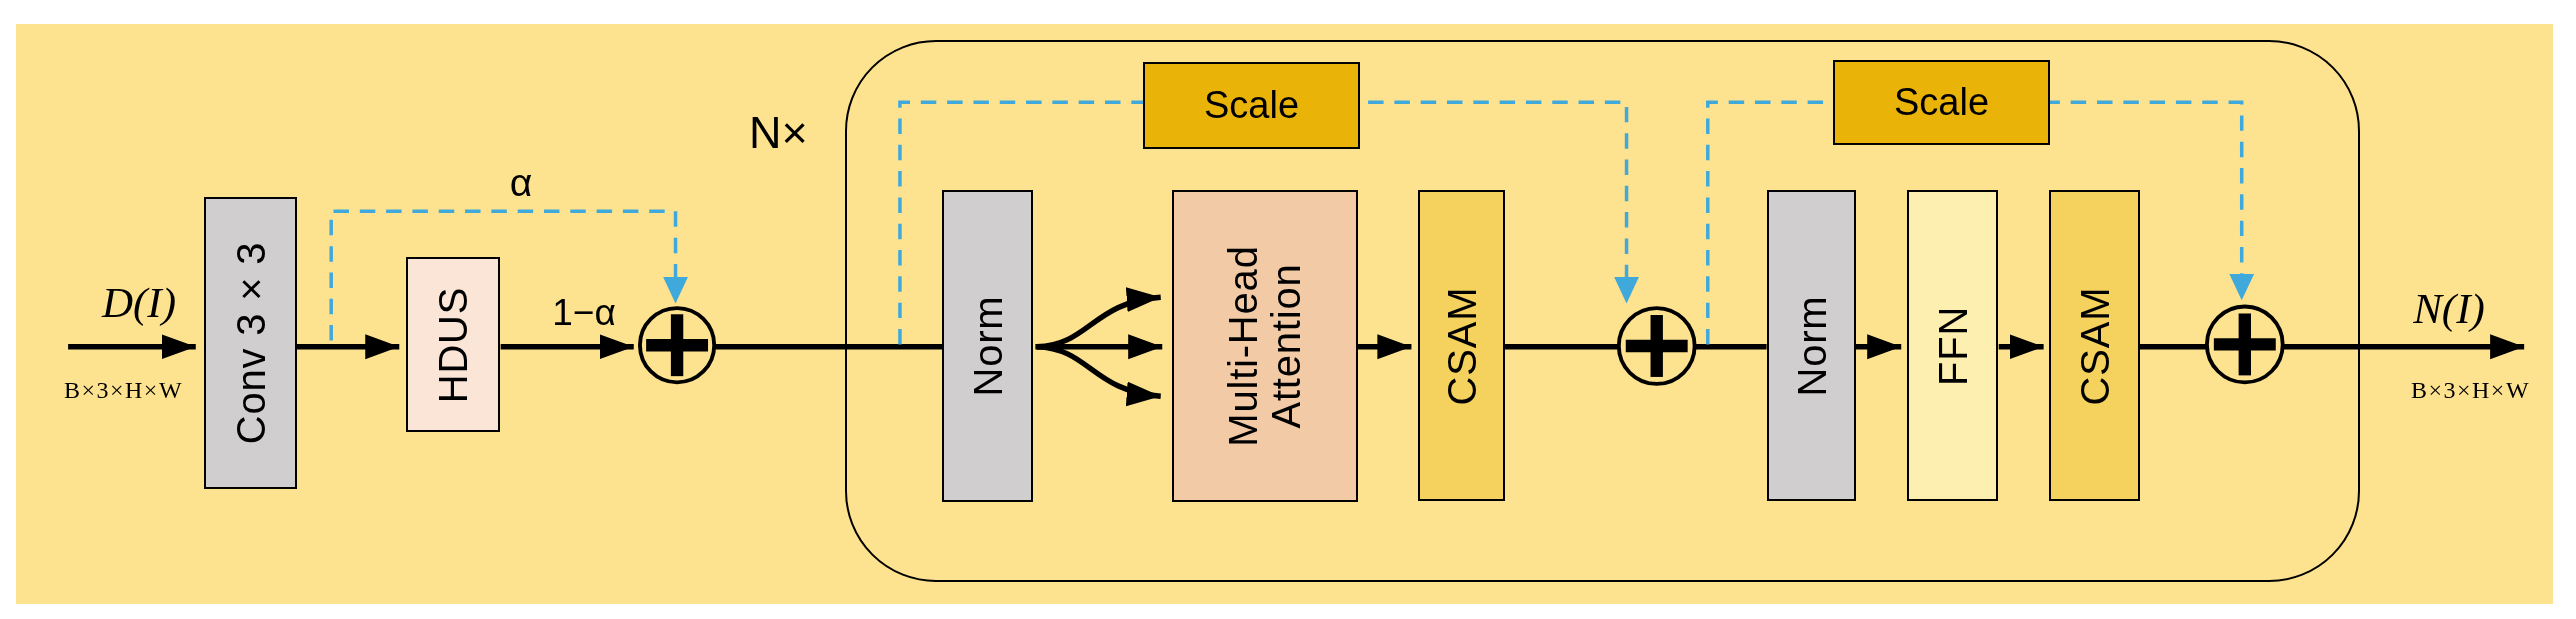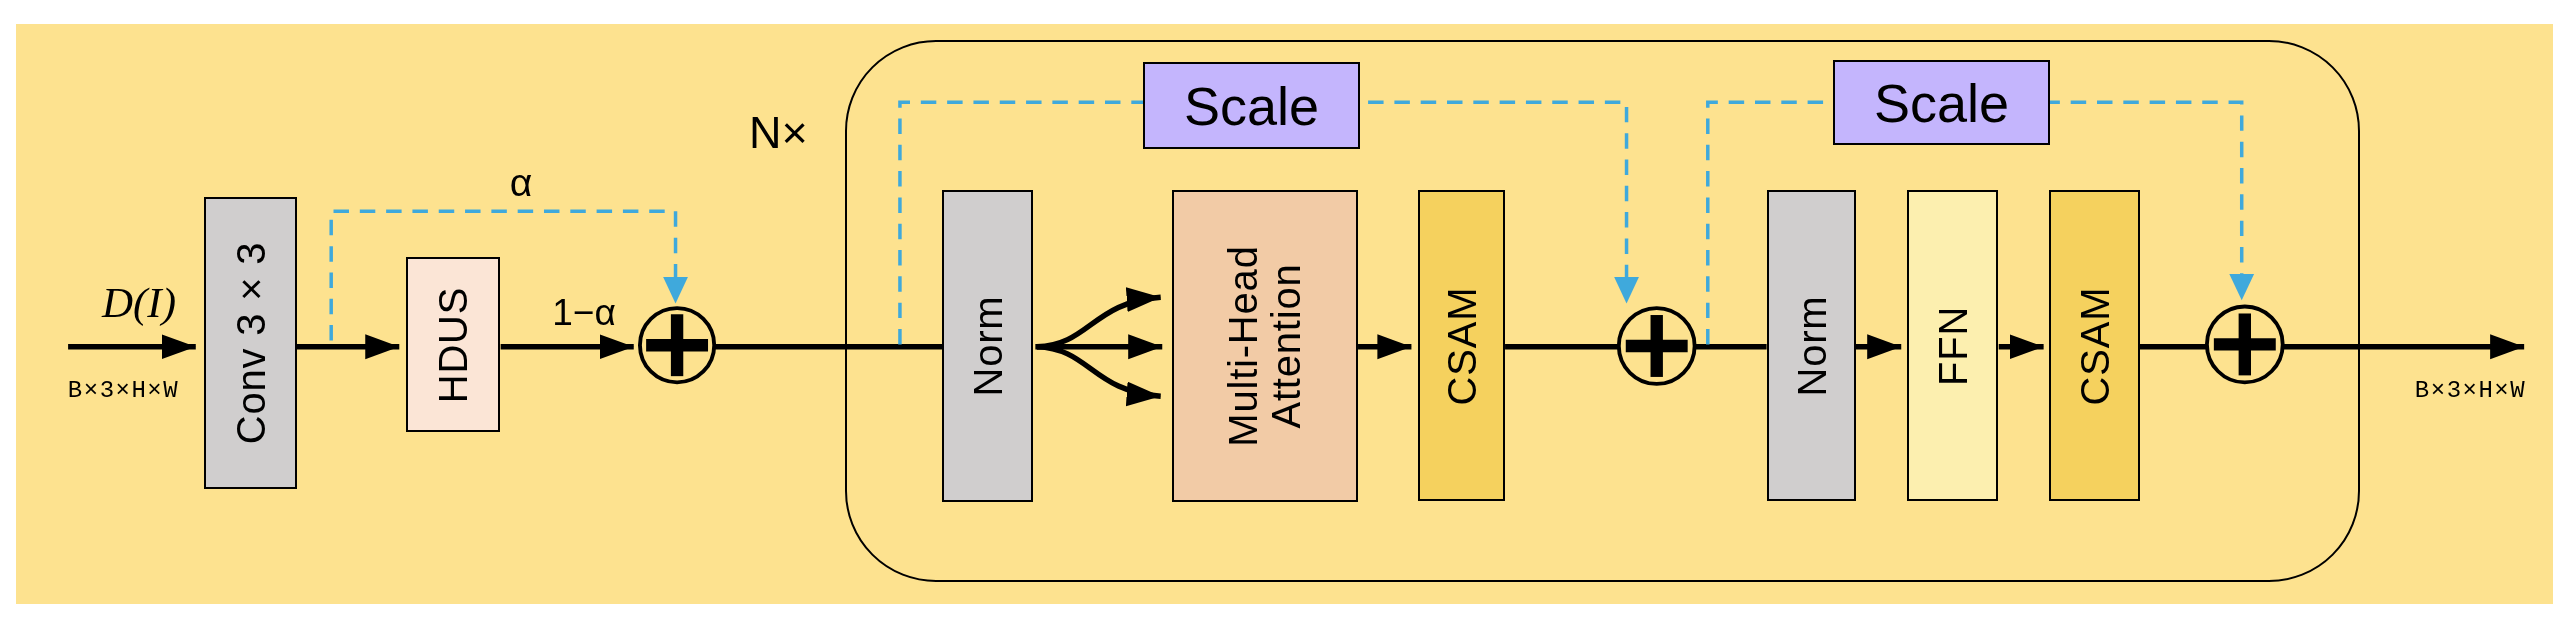--- a/index.html
+++ b/index.html
@@ -8,24 +8,24 @@
   .bg{position:absolute;left:16.2px;top:24px;width:2537px;height:580px;background:#FDE28F;z-index:0;}
   .loopbox{position:absolute;left:845px;top:40px;width:1515px;height:542px;
            border:2.3px solid #000;border-radius:91px;box-sizing:border-box;z-index:1;}
   .wires{position:absolute;left:0;top:0;z-index:2;}
   .blk{position:absolute;border:2.3px solid #000;box-sizing:border-box;z-index:3;}
   .vlabel{position:absolute;left:50%;top:50%;transform:translate(-50%,-50%) rotate(-90deg);
           white-space:nowrap;font-size:40px;color:#000;letter-spacing:0.8px;}
   .vlabel.two{text-align:center;line-height:1.08;}
   .hlabel{position:absolute;display:flex;align-items:center;justify-content:center;
           color:#000;z-index:4;white-space:nowrap;}
-  .scale-box{position:absolute;background:#c4b5fd;border:2.3px solid #000;box-sizing:border-box;
-             display:flex;align-items:center;justify-content:center;font-size:54px;z-index:3;}
+  .scale-box{position:absolute;background:#eab308;border:2.3px solid #000;box-sizing:border-box;
+             display:flex;align-items:center;justify-content:center;font-size:38px;z-index:3;}
   .serif-it{font-family:"Liberation Serif",serif;font-style:italic;font-size:43px;}
-  .serif-dim{font-family:Liberation Mono, monospace;font-size:24px;letter-spacing:1.5px;}
+  .serif-dim{font-family:Liberation Serif, serif;font-size:24px;letter-spacing:1.5px;}
   .greek{font-size:39px;}
 </style>
 </head>
 <body>
 
 <div class="canvas">
   <div class="bg"></div>
 
   <div class="loopbox"></div>
 
@@ -127,15 +127,16 @@
   </div>
 
   <div class="hlabel serif-it" style="left:77px;top:275px;width:124px;height:54px;text-align:right;">D(I)</div>
   <div class="hlabel serif-dim" style="left:46px;top:375px;width:155px;height:31px;">B×3×H×W</div>
 
   <div class="hlabel greek" style="left:490px;top:159px;width:62px;height:48px;">α</div>
   <div class="hlabel" style="left:530px;top:290px;width:108px;height:45px;font-size:37px;">1−α</div>
 
   <div class="hlabel" style="left:735px;top:107px;width:87px;height:51px;font-size:45px;">N×</div>
 
+  <div class="hlabel serif-it" style="left:2387px;top:280px;width:124px;height:56px;">N(I)</div>
   <div class="hlabel serif-dim" style="left:2391px;top:375px;width:159px;height:31px;">B×3×H×W</div>
 </div>
 
 
 </body></html>

